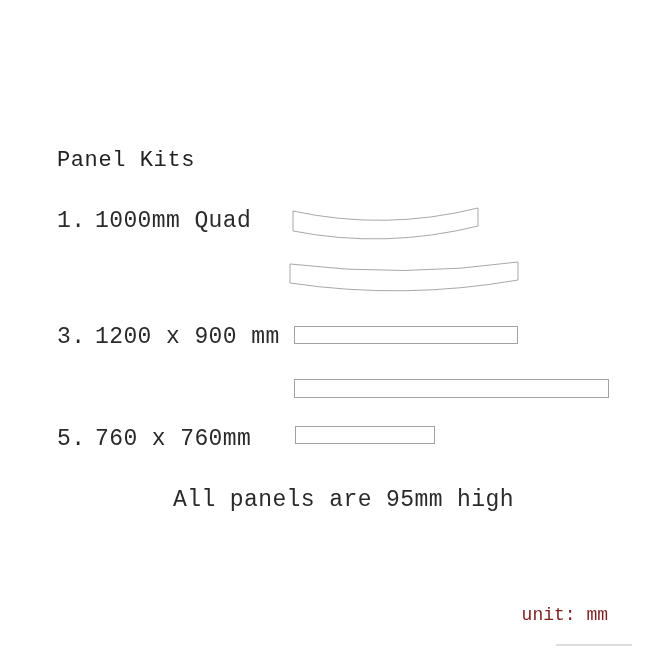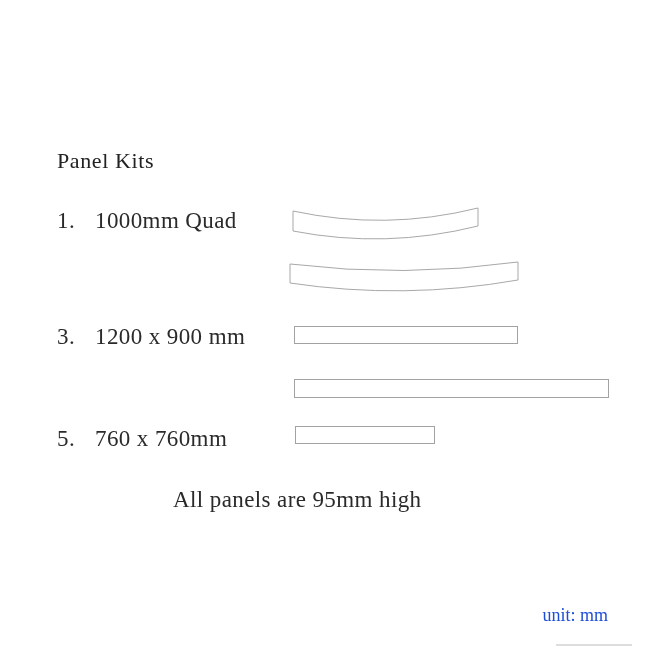--- a/index.html
+++ b/index.html
@@ -6,21 +6,21 @@
     margin: 0;
     padding: 0;
     background: #ffffff;
   }
   .canvas {
     position: relative;
     width: 632px;
     height: 650px;
     background: #ffffff;
     overflow: hidden;
-    font-family: Liberation Serif, serif;
+    font-family: Liberation Mono, monospace;
     color: #2a2a2a;
   }
   .page-title {
     position: absolute;
     left: 57px;
     top: 148px;
     font-size: 22px;
     font-weight: 400;
     letter-spacing: 0.6px;
     color: #222222;
@@ -72,21 +72,21 @@
     font-size: 23px;
     letter-spacing: 0.4px;
     color: #2a2a2a;
     white-space: nowrap;
   }
   .unit-label {
     position: absolute;
     right: 24px;
     top: 605px;
     font-size: 18px;
-    color: #1d4ed8;
+    color: #7f1d1d;
     white-space: nowrap;
   }
   .edge-line {
     position: absolute;
     left: 556px;
     top: 644px;
     width: 94px;
     height: 2px;
     background: #dddddd;
   }

